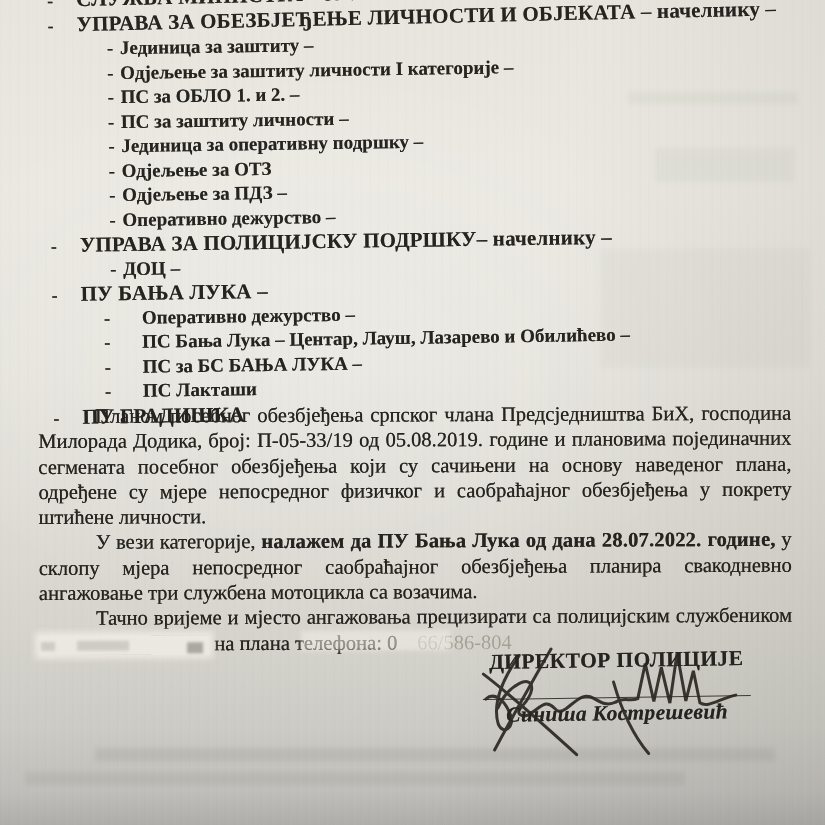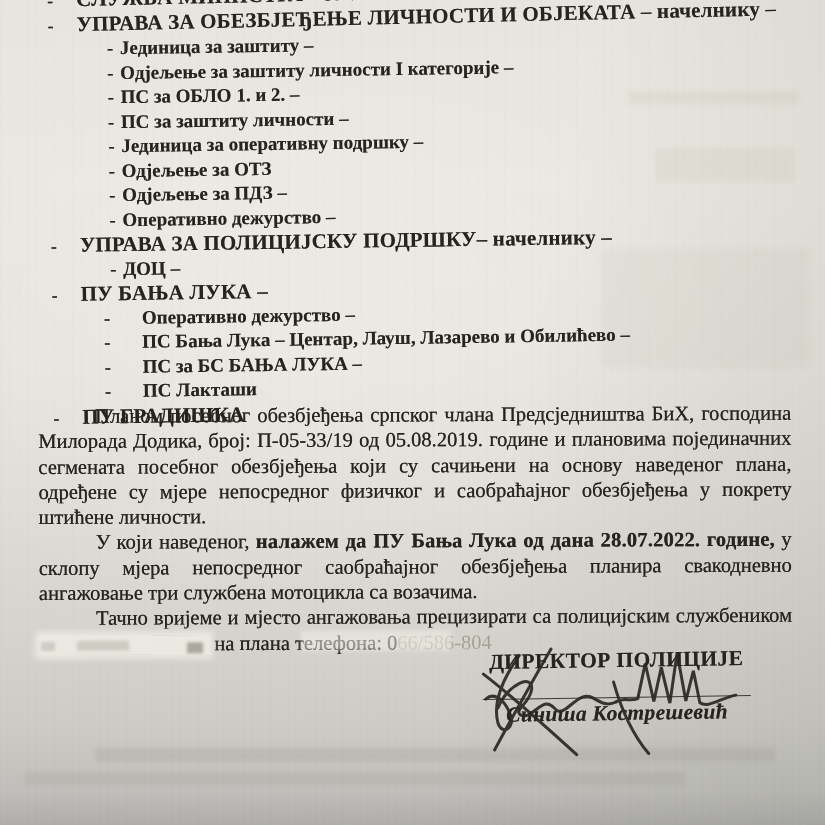--- a/index.html
+++ b/index.html
@@ -58,20 +58,21 @@
   .smudge .remnant {
     position:absolute; background:#6d695f; opacity:.22; filter:blur(1.6px);
   }
   .remnant.r1 { left:2px;  top:6px; width:14px; height:9px; }
   .remnant.r2 { left:38px; top:5px; width:52px; height:10px; }
   .remnant.r3 { left:148px; top:7px; width:16px; height:11px; opacity:.5; }
   .phone-number { color:#262420; }
   .phone-number .faded {
     color:#a39f94; position:relative;
     text-shadow:0 0 1px rgba(230,228,220,.9);
+    margin-left:20px;
   }
   .number-wash {
     position:absolute; left:262px; top:0px; width:150px; height:20px;
     background:rgba(240,238,231,0.55); filter:blur(2px); pointer-events:none;
   }
 
   
   .sig-block {
     position:absolute; left:455px; top:648px; width:322px;
     transform:rotate(-0.9deg); transform-origin:center top;
@@ -125,21 +126,21 @@
       <div class="li l2b"><span class="marker">-</span><span class="txt">Оперативно дежурство –</span></div>
       <div class="li l2b"><span class="marker">-</span><span class="txt">ПС Бања Лука – Центар, Лауш, Лазарево и Обилићево –</span></div>
       <div class="li l2b"><span class="marker">-</span><span class="txt">ПС за БС БАЊА ЛУКА –</span></div>
       <div class="li l2b"><span class="marker">-</span><span class="txt">ПС Лакташи</span></div>
       <div class="li l1"><span class="marker">-</span><span class="txt">ПУ ГРАДИШКА</span></div>
     </div>
 
   <div class="paras" id="paras">
 
   <p><span>Планом посебног обезбјеђења српског члана Предсједништва БиХ, господина Милорада Додика, број: П-05-33/19 од 05.08.2019. године и плановима појединачних сегмената посебног обезбјеђења који су сачињени на основу наведеног плана, одређене су мјере непосредног физичког и саобраћајног обезбјеђења у покрету штићене личности.</span></p>
-      <p><span>У који наведеног, </span><b>налажем да ПУ Бања Лука од дана 28.07.2022. године,</b><span> у склопу мјера непосредног саобраћајног обезбјеђења планира свакодневно ангажовање три службена мотоцикла са возачима.</span></p>
+      <p><span>У вези категорије, </span><b>налажем да ПУ Бања Лука од дана 28.07.2022. године,</b><span> у склопу мјера непосредног саобраћајног обезбјеђења планира свакодневно ангажовање три службена мотоцикла са возачима.</span></p>
       <p class="justify-last"><span>Тачно вријеме и мјесто ангажовања прецизирати са полицијским службеником</span></p>
       <div class="phone-line"><span class="smudge"><span class="remnant r1"></span><span class="remnant r2"></span><span class="remnant r3"></span></span><span> на плана телефона: </span><span class="phone-number"><span>0</span><span class="faded">66/586-804</span></span><span class="number-wash"></span></div>
     </div>
 
   <div class="sig-block">
     <div class="sig-title">ДИРЕКТОР ПОЛИЦИЈЕ</div>
     <svg class="sig-svg" viewBox="0 0 300 118" fill="none" xmlns="http://www.w3.org/2000/svg">
       <g stroke="#2b2723" stroke-width="3" stroke-linecap="round" fill="none" opacity="0.92">
         <path d="M56,12 C40,34 28,58 34,80 C38,92 52,84 46,70 C40,55 30,48 22,55"></path>
         <path d="M20,30 C48,52 80,82 112,112"></path>

